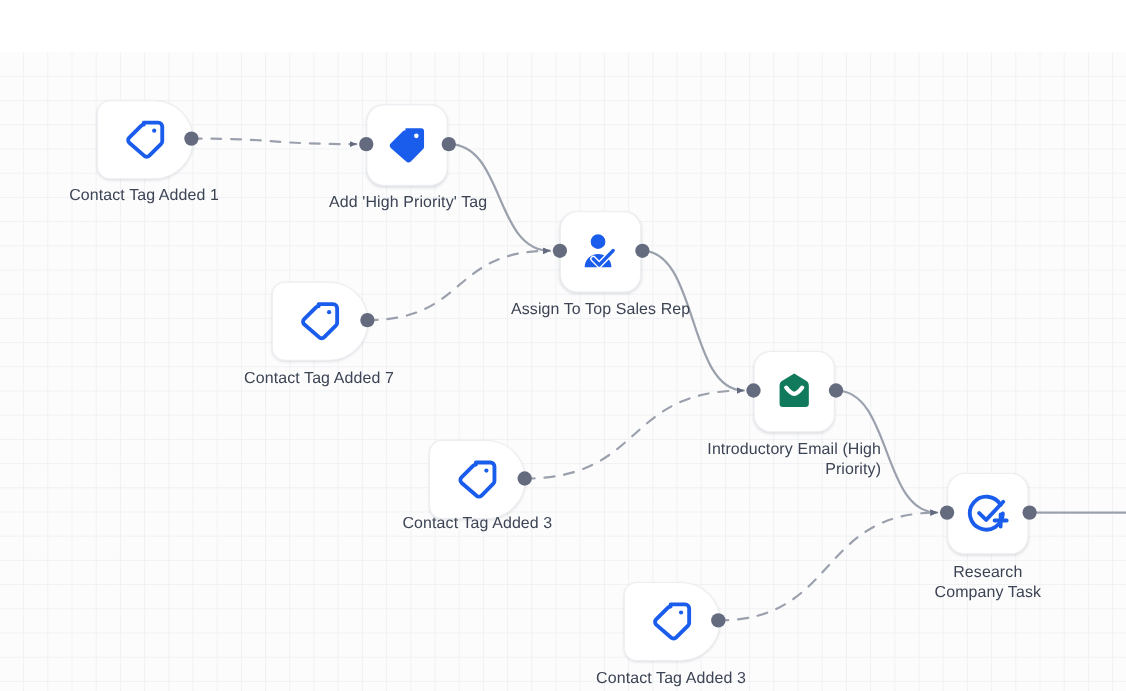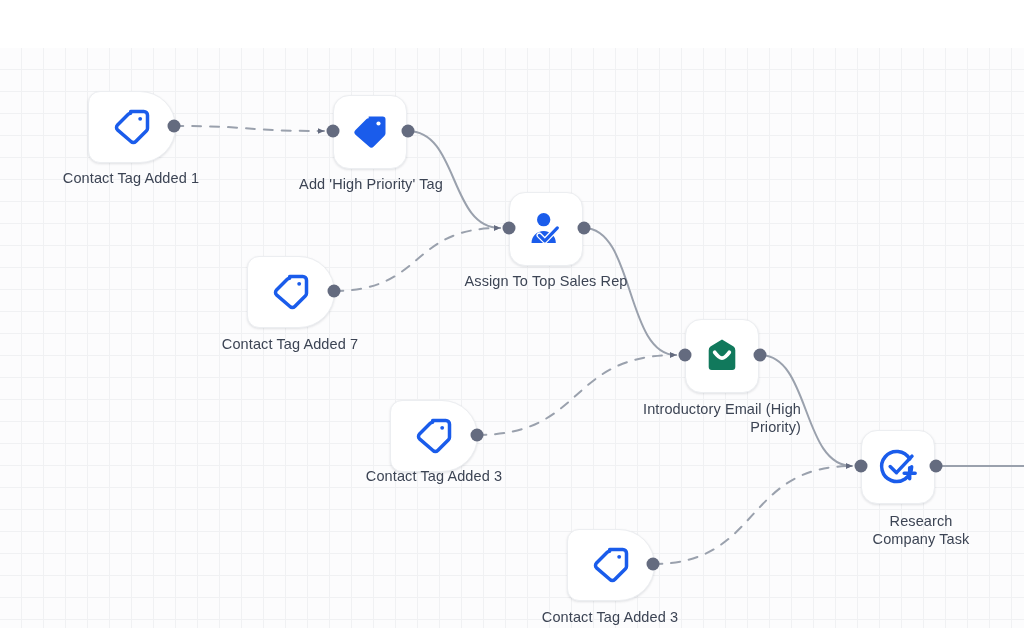--- a/index.html
+++ b/index.html
@@ -176,15 +176,15 @@
     </div>
   <div id="labels-layer">
       <div class="label" style="left: 131px; top: 122px; color: rgb(60, 68, 84);">Contact Tag Added 1</div>
       <div class="label" style="left: 371px; top: 128px; color: rgb(60, 68, 84);">Add 'High Priority' Tag</div>
       <div class="label" style="left: 290px; top: 288px; color: rgb(60, 68, 84);">Contact Tag Added 7</div>
       <div class="label" style="left: 546px; top: 225px; color: rgb(60, 68, 84);">Assign To Top Sales Rep</div>
       <div class="label" style="left: 434px; top: 420px; color: rgb(60, 68, 84);">Contact Tag Added 3</div>
       <div class="label" style="left: 722px; top: 353px; color: rgb(60, 68, 84); text-align: right;">Introductory Email (High
 Priority)</div>
       <div class="label" style="left: 610px; top: 561px; color: rgb(60, 68, 84);">Contact Tag Added 3</div>
-      <div class="label" style="left: 921px; top: 465px; color: rgb(60, 68, 84);">Research Company Task</div>
+      <div class="label" style="left: 898px; top: 465px; color: rgb(60, 68, 84);">Research Company Task</div>
     </div>
 </div>
 
 </body></html>

